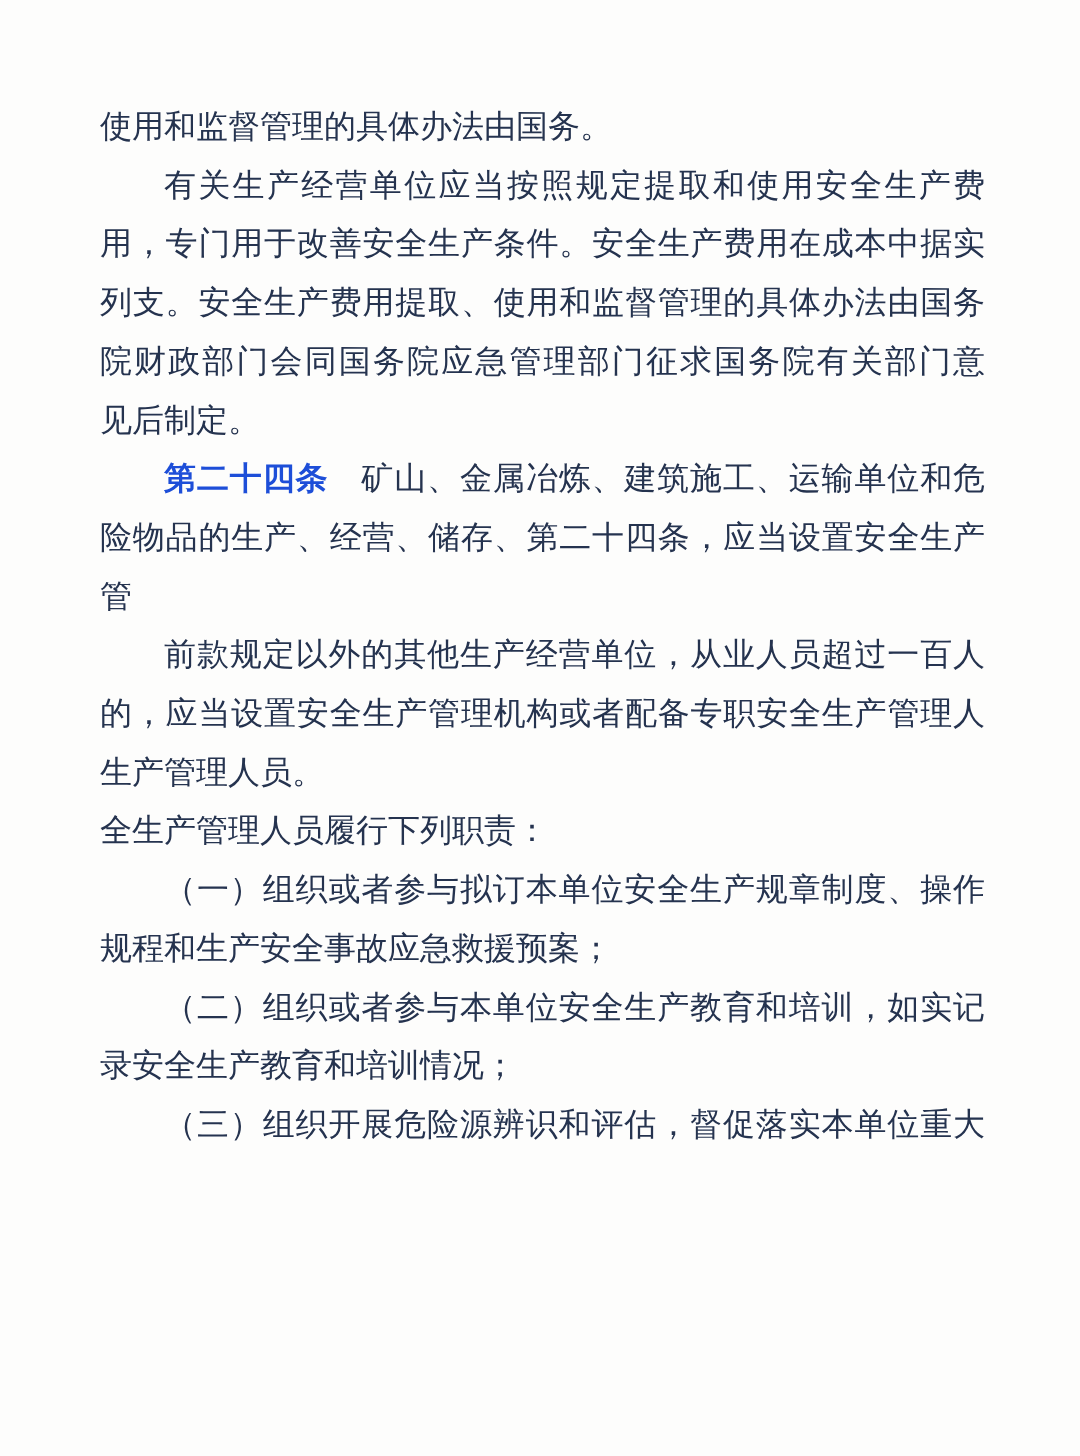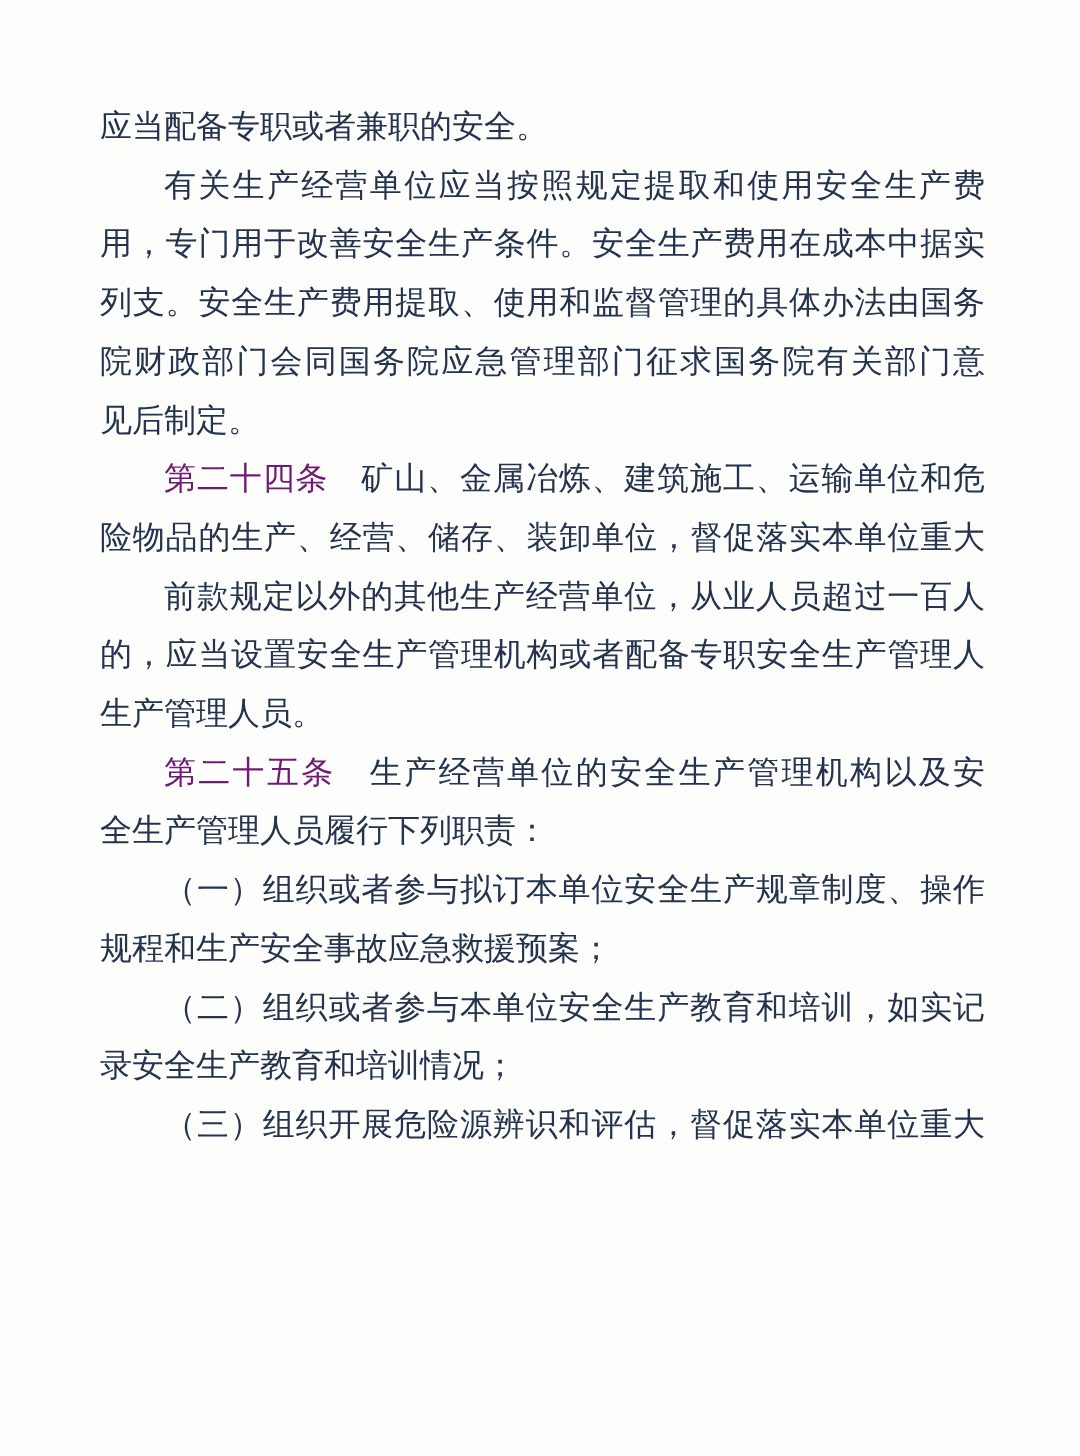--- a/index.html
+++ b/index.html
@@ -31,51 +31,50 @@
     -moz-text-align-last: left;
   }
   .line.fill {
     text-align-last: justify;
     -moz-text-align-last: justify;
   }
   .line.indent {
     padding-left: 64px;
   }
   .lead {
-    font-weight: 400;
+    font-weight: 700;
     font-family: "Liberation Sans", "DejaVu Sans", sans-serif;
-    color: #701a75;
+    color: #1d4ed8;
   }
 </style>
 </head>
 <body>
 
 <div class="page">
   <main class="doc">
       <div class="para">
-        <div class="line">应当配备专职或者兼职的安全。</div>
+        <div class="line">使用和监督管理的具体办法由国务。</div>
       </div>
       <div class="para">
         <div class="line fill indent">有关生产经营单位应当按照规定提取和使用安全生产费</div>
         <div class="line fill">用，专门用于改善安全生产条件。安全生产费用在成本中据实</div>
         <div class="line fill">列支。安全生产费用提取、使用和监督管理的具体办法由国务</div>
         <div class="line fill">院财政部门会同国务院应急管理部门征求国务院有关部门意</div>
         <div class="line">见后制定。</div>
       </div>
       <div class="para">
         <div class="line fill indent"><strong class="lead">第二十四条</strong>　矿山、金属冶炼、建筑施工、运输单位和危</div>
-        <div class="line fill">险物品的生产、经营、储存、装卸单位，督促落实本单位重大</div>
+        <div class="line fill">险物品的生产、经营、储存、第二十四条，应当设置安全生产管</div>
       </div>
       <div class="para">
         <div class="line fill indent">前款规定以外的其他生产经营单位，从业人员超过一百人</div>
         <div class="line fill">的，应当设置安全生产管理机构或者配备专职安全生产管理人</div>
         <div class="line">生产管理人员。</div>
       </div>
       <div class="para">
-        <div class="line fill indent"><strong class="lead">第二十五条</strong>　生产经营单位的安全生产管理机构以及安</div>
         <div class="line">全生产管理人员履行下列职责：</div>
       </div>
       <div class="para">
         <div class="line fill indent">（一）组织或者参与拟订本单位安全生产规章制度、操作</div>
         <div class="line">规程和生产安全事故应急救援预案；</div>
       </div>
       <div class="para">
         <div class="line fill indent">（二）组织或者参与本单位安全生产教育和培训，如实记</div>
         <div class="line">录安全生产教育和培训情况；</div>
       </div>

